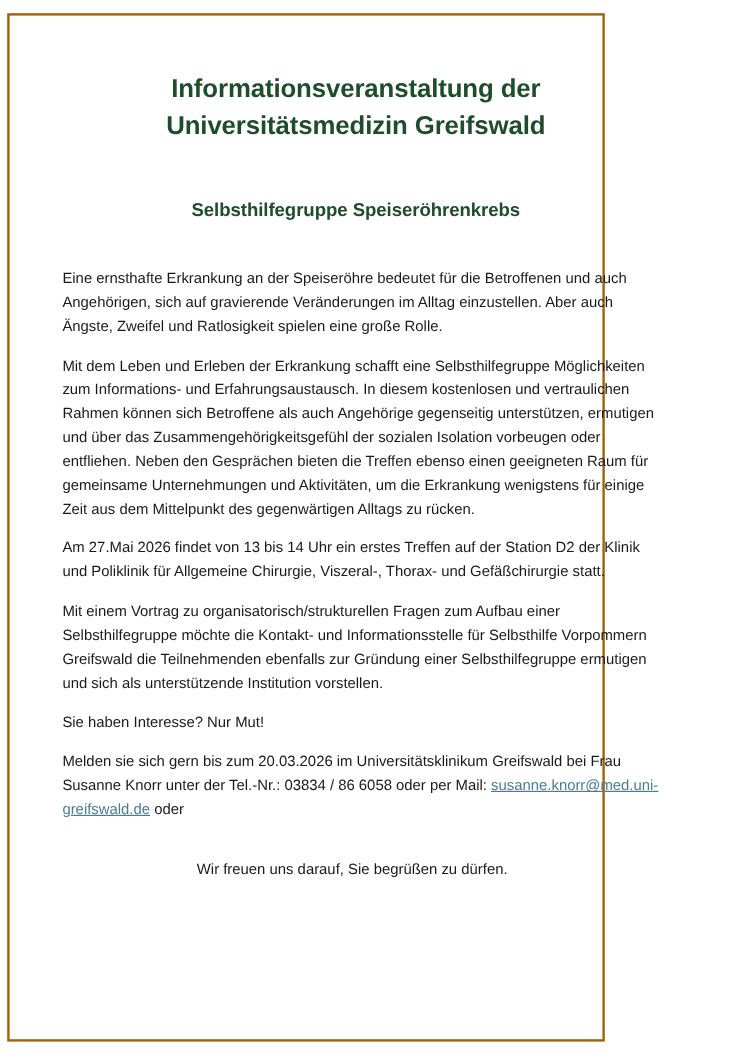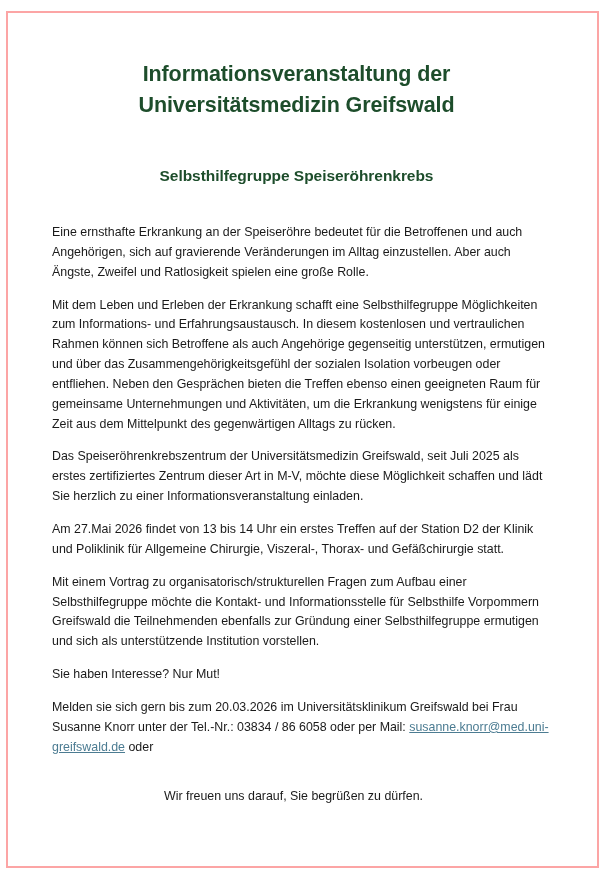--- a/index.html
+++ b/index.html
@@ -11,24 +11,24 @@
     width: 609px;
     height: 883px;
     font-family: "Liberation Sans", sans-serif;
     overflow: hidden;
   }
 
   #poster-frame {
     position: absolute;
     left: 6px;
     top: 11px;
-    width: 593px;
+    width: 498px;
     height: 857px;
     box-sizing: border-box;
-    border: 2px solid #fca5a5;
+    border: 2px solid #a16207;
     background: #ffffff;
     padding-left: 40px;
   }
 
   #poster-content {
     position: absolute;
     left: 32px;
     top: 46px;
     width: 513px;
   }
@@ -100,21 +100,20 @@
     </h1>
 
     <h2 class="subtitle">Selbsthilfegruppe Speiseröhrenkrebs</h2>
 
     <div class="body-block">
 
       <p>Eine ernsthafte Erkrankung an der Speiseröhre bedeutet für die Betroffenen und auch Angehörigen, sich auf gravierende Veränderungen im Alltag einzustellen. Aber auch Ängste, Zweifel und Ratlosigkeit spielen eine große Rolle.</p>
 
       <p>Mit dem Leben und Erleben der Erkrankung schafft eine Selbsthilfegruppe Möglichkeiten zum Informations- und Erfahrungsaustausch. In diesem kostenlosen und vertraulichen Rahmen können sich Betroffene als auch Angehörige gegenseitig unterstützen, ermutigen und über das Zusammengehörigkeitsgefühl der sozialen Isolation vorbeugen oder entfliehen. Neben den Gesprächen bieten die Treffen ebenso einen geeigneten Raum für gemeinsame Unternehmungen und Aktivitäten, um die Erkrankung wenigstens für einige Zeit aus dem Mittelpunkt des gegenwärtigen Alltags zu rücken.</p>
 
-      <p>Das Speiseröhrenkrebszentrum der Universitätsmedizin Greifswald, seit Juli 2025 als erstes zertifiziertes Zentrum dieser Art in M-V, möchte diese Möglichkeit schaffen und lädt Sie herzlich zu einer Informationsveranstaltung einladen.</p>
 
       <p><span>Am </span><b>27.Mai 2026 findet von 13 bis 14 Uhr</b><span> ein erstes Treffen auf der </span><b>Station D2 der Klinik und Poliklinik für Allgemeine Chirurgie, Viszeral-, Thorax- und Gefäßchirurgie</b><span> statt.</span></p>
 
       <p>Mit einem Vortrag zu organisatorisch/strukturellen Fragen zum Aufbau einer Selbsthilfegruppe möchte die Kontakt- und Informationsstelle für Selbsthilfe Vorpommern Greifswald die Teilnehmenden ebenfalls zur Gründung einer Selbsthilfegruppe ermutigen und sich als unterstützende Institution vorstellen.</p>
 
       <p>Sie haben Interesse? Nur Mut!</p>
 
       <p><span>Melden sie sich gern bis zum 20.03.2026 im Universitätsklinikum Greifswald bei Frau Susanne Knorr unter der Tel.-Nr.: 03834 / 86 6058 oder per Mail: </span><a class="maillink" href="#">susanne.knorr@med.uni-greifswald.de</a><span> oder</span></p>
 
       <div class="spacer-gap"></div>

